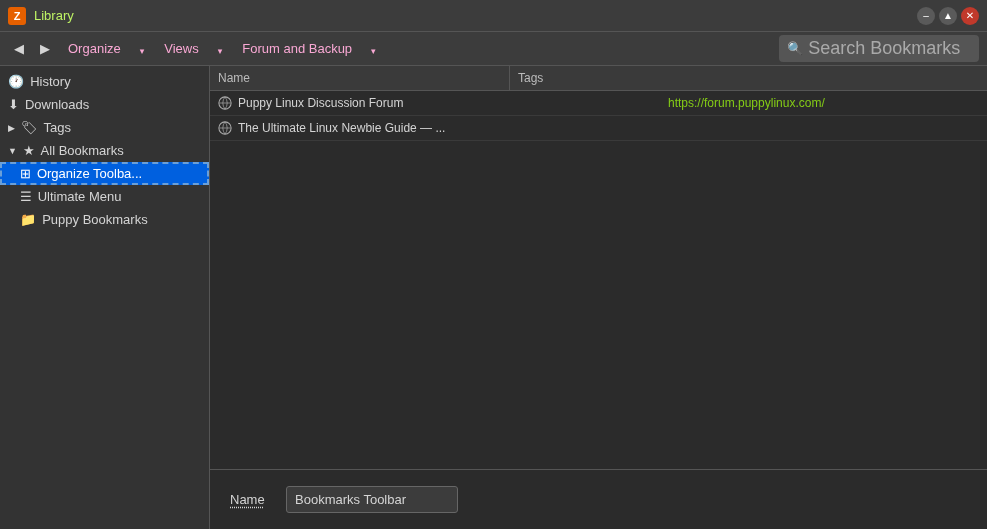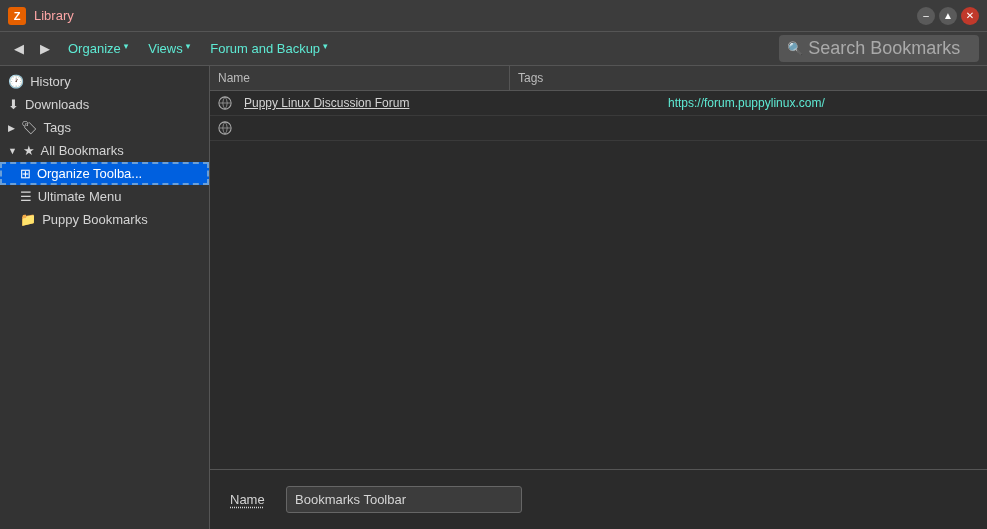--- a/index.html
+++ b/index.html
@@ -22,21 +22,21 @@
       height: 32px;
       padding: 0 8px;
       border-bottom: 1px solid #555;
     }
     .titlebar-left {
       display: flex;
       align-items: center;
       gap: 8px;
     }
     .titlebar-title {
-      color: #fca5a5;
+      color: #bef264;
       font-size: 13px;
     }
     .titlebar-logo {
       width: 18px;
       height: 18px;
       background: #e66000;
       border-radius: 3px;
       display: flex;
       align-items: center;
       justify-content: center;
@@ -79,28 +79,28 @@
       border: none;
       color: #d4d4d4;
       cursor: pointer;
       padding: 4px 6px;
       border-radius: 3px;
       font-size: 13px;
     }
     .menu-item {
       background: none;
       border: none;
-      color: #5eead4;
+      color: #f9a8d4;
       cursor: pointer;
       padding: 4px 8px;
       border-radius: 3px;
       font-size: 13px;
       display: flex;
-      align-items: flex-start;
-      gap: 3px;
+      align-items: flex-end;
+      gap: 19px;
     }
     .menu-item .caret { font-size: 9px; }
     .search-box {
       margin-left: auto;
       display: flex;
       align-items: center;
       background: #555;
       border-radius: 4px;
       padding: 3px 8px;
       gap: 5px;
@@ -195,25 +195,24 @@
       padding: 5px 8px;
       font-size: 12px;
       overflow: hidden;
       text-overflow: ellipsis;
       white-space: nowrap;
     }
     .td-name {
       width: 300px;
       display: flex;
       align-items: flex-start;
-      gap: 12px;
-      text-decoration: underline;
+      gap: 6px;
     }
     .td-tags { width: 150px; color: #aaa; }
-    .td-location { flex: 1; color: #5eead4; }
+    .td-location { flex: 1; color: #84cc16; }
     .globe-icon {
       width: 14px;
       height: 14px;
       flex-shrink: 0;
       color: #aaa;
     }
 
     
     .name-editor {
       border-top: 1px solid #555;
@@ -231,21 +230,21 @@
       text-underline-offset: 3px;
       min-width: 40px;
     }
     .name-input {
       background: #3c3c3c;
       border: 1px solid #666;
       border-radius: 3px;
       color: #d4d4d4;
       font-size: 13px;
       padding: 5px 8px;
-      width: 236px;
+      width: 172px;
       outline: none;
     }
   </style>
 </head>
 <body>
 
 <div class="titlebar">
   <div class="titlebar-left">
     <div class="titlebar-logo">Z</div>
     <span class="titlebar-title">Library</span>
@@ -342,20 +341,21 @@
         <div class="td td-location">https://forum.puppylinux.com/</div>
       </div>
 
       <div class="table-row">
         <div class="td td-name">
           <svg class="globe-icon" viewBox="0 0 16 16" fill="currentColor">
             <circle cx="8" cy="8" r="7" stroke="currentColor" stroke-width="1.2" fill="none"></circle>
             <path d="M8 1 Q10.5 4 10.5 8 Q10.5 12 8 15 Q5.5 12 5.5 8 Q5.5 4 8 1Z" stroke="currentColor" stroke-width="0.8" fill="none"></path>
             <line x1="1.5" y1="8" x2="14.5" y2="8" stroke="currentColor" stroke-width="0.8"></line>
           </svg>
+          <span>The Ultimate Linux Newbie Guide — ...</span>
         </div>
         <div class="td td-tags"></div>
       </div>
     </div>
 
     <div class="name-editor">
       <span class="name-label">Name</span>
       <input class="name-input" type="text" value="Bookmarks Toolbar" style="">
     </div>
 

